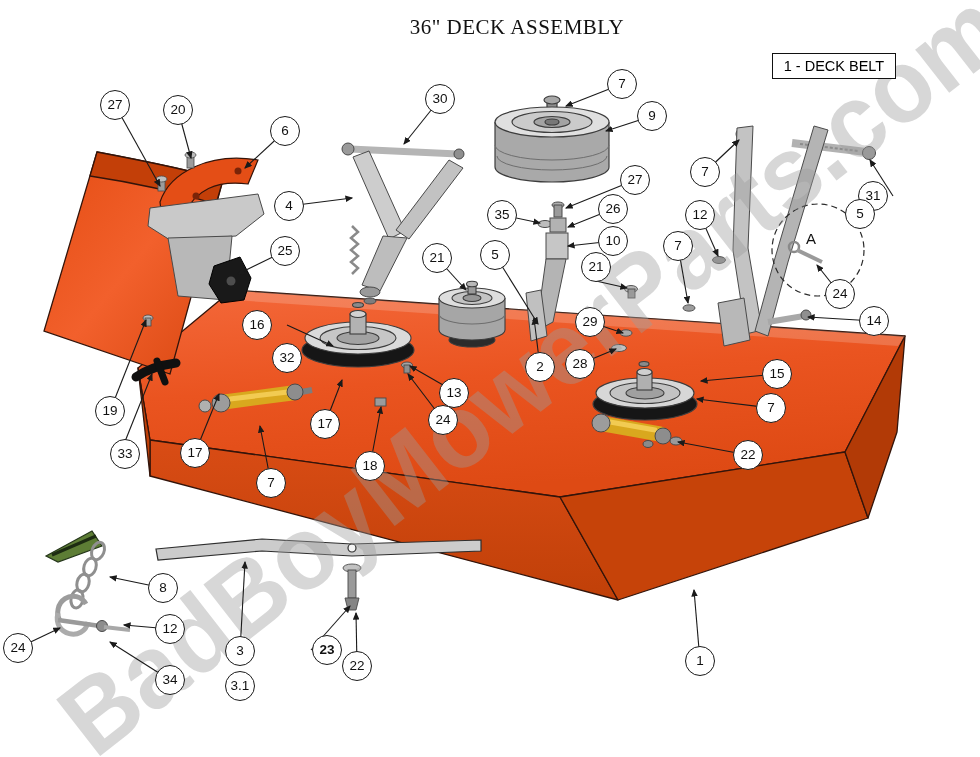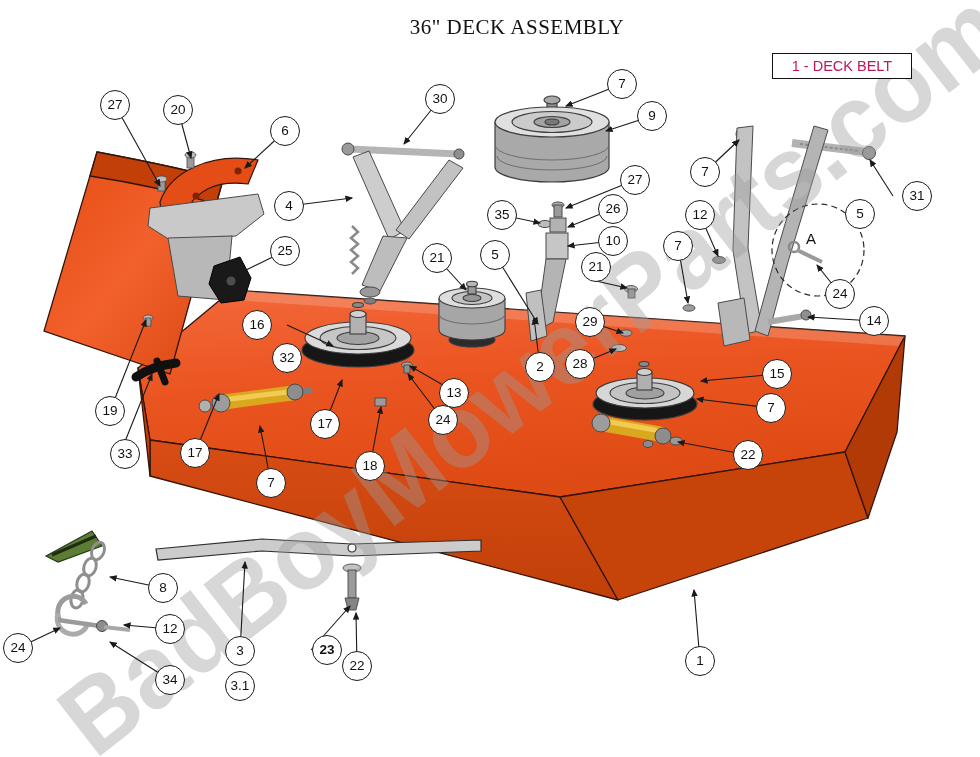--- a/index.html
+++ b/index.html
@@ -9,24 +9,24 @@
     font-family:"Liberation Sans", sans-serif;
   }
   .stage { position:absolute; left:0; top:0; width:980px; height:757px; }
   #illustration { position:absolute; left:0; top:0; z-index:1; }
   .title {
     position:absolute; top:15px; left:517px; transform:translateX(-50%);
     font-family:"Liberation Serif", serif; font-size:21px; letter-spacing:0.5px;
     color:#111; white-space:nowrap; z-index:2;
   }
   .legend-box {
-    position:absolute; left:772px; top:53px; width:140px; height:26px;
+    position:absolute; left:772px; top:53px; width:124px; height:26px;
     border:1.5px solid #111; background:#fff; z-index:2;
     display:flex; align-items:center; justify-content:center;
-    font-size:14.5px; color:#be185d; white-space:nowrap;
+    font-size:14.5px; color:#000000; white-space:nowrap;
   }
   #leaders { position:absolute; left:0; top:0; z-index:3; pointer-events:none; }
   #leaders line { stroke:#1a1a1a; stroke-width:1.1; }
   .callouts-layer { position:absolute; left:0; top:0; width:980px; height:757px; z-index:4; }
   .callout {
     position:absolute; width:30px; height:30px; border:1.6px solid #1a1a1a;
     border-radius:50%; background:#fff; color:#111;
     display:flex; align-items:center; justify-content:center;
     font-size:13.5px; line-height:1;
   }
@@ -291,21 +291,21 @@
     </svg>
 
   <div class="callouts-layer">
       <div class="callout" style="left: 100px; top: 90px;">27</div>
       <div class="callout" style="left: 163px; top: 95px;">20</div>
       <div class="callout" style="left: 270px; top: 116px;">6</div>
       <div class="callout" style="left: 425px; top: 84px;">30</div>
       <div class="callout" style="left: 607px; top: 69px;">7</div>
       <div class="callout" style="left: 637px; top: 101px;">9</div>
       <div class="callout" style="left: 690px; top: 157px;">7</div>
-      <div class="callout" style="left: 902px; top: 181px;">31</div>
+      <div class="callout" style="left: 858px; top: 181px;">31</div>
       <div class="callout" style="left: 274px; top: 191px;">4</div>
       <div class="callout" style="left: 620px; top: 165px;">27</div>
       <div class="callout" style="left: 487px; top: 200px;">35</div>
       <div class="callout" style="left: 598px; top: 194px;">26</div>
       <div class="callout" style="left: 598px; top: 226px;">10</div>
       <div class="callout" style="left: 685px; top: 200px;">12</div>
       <div class="callout" style="left: 845px; top: 199px;">5</div>
       <div class="callout" style="left: 270px; top: 236px;">25</div>
       <div class="callout" style="left: 422px; top: 243px;">21</div>
       <div class="callout" style="left: 480px; top: 240px;">5</div>

